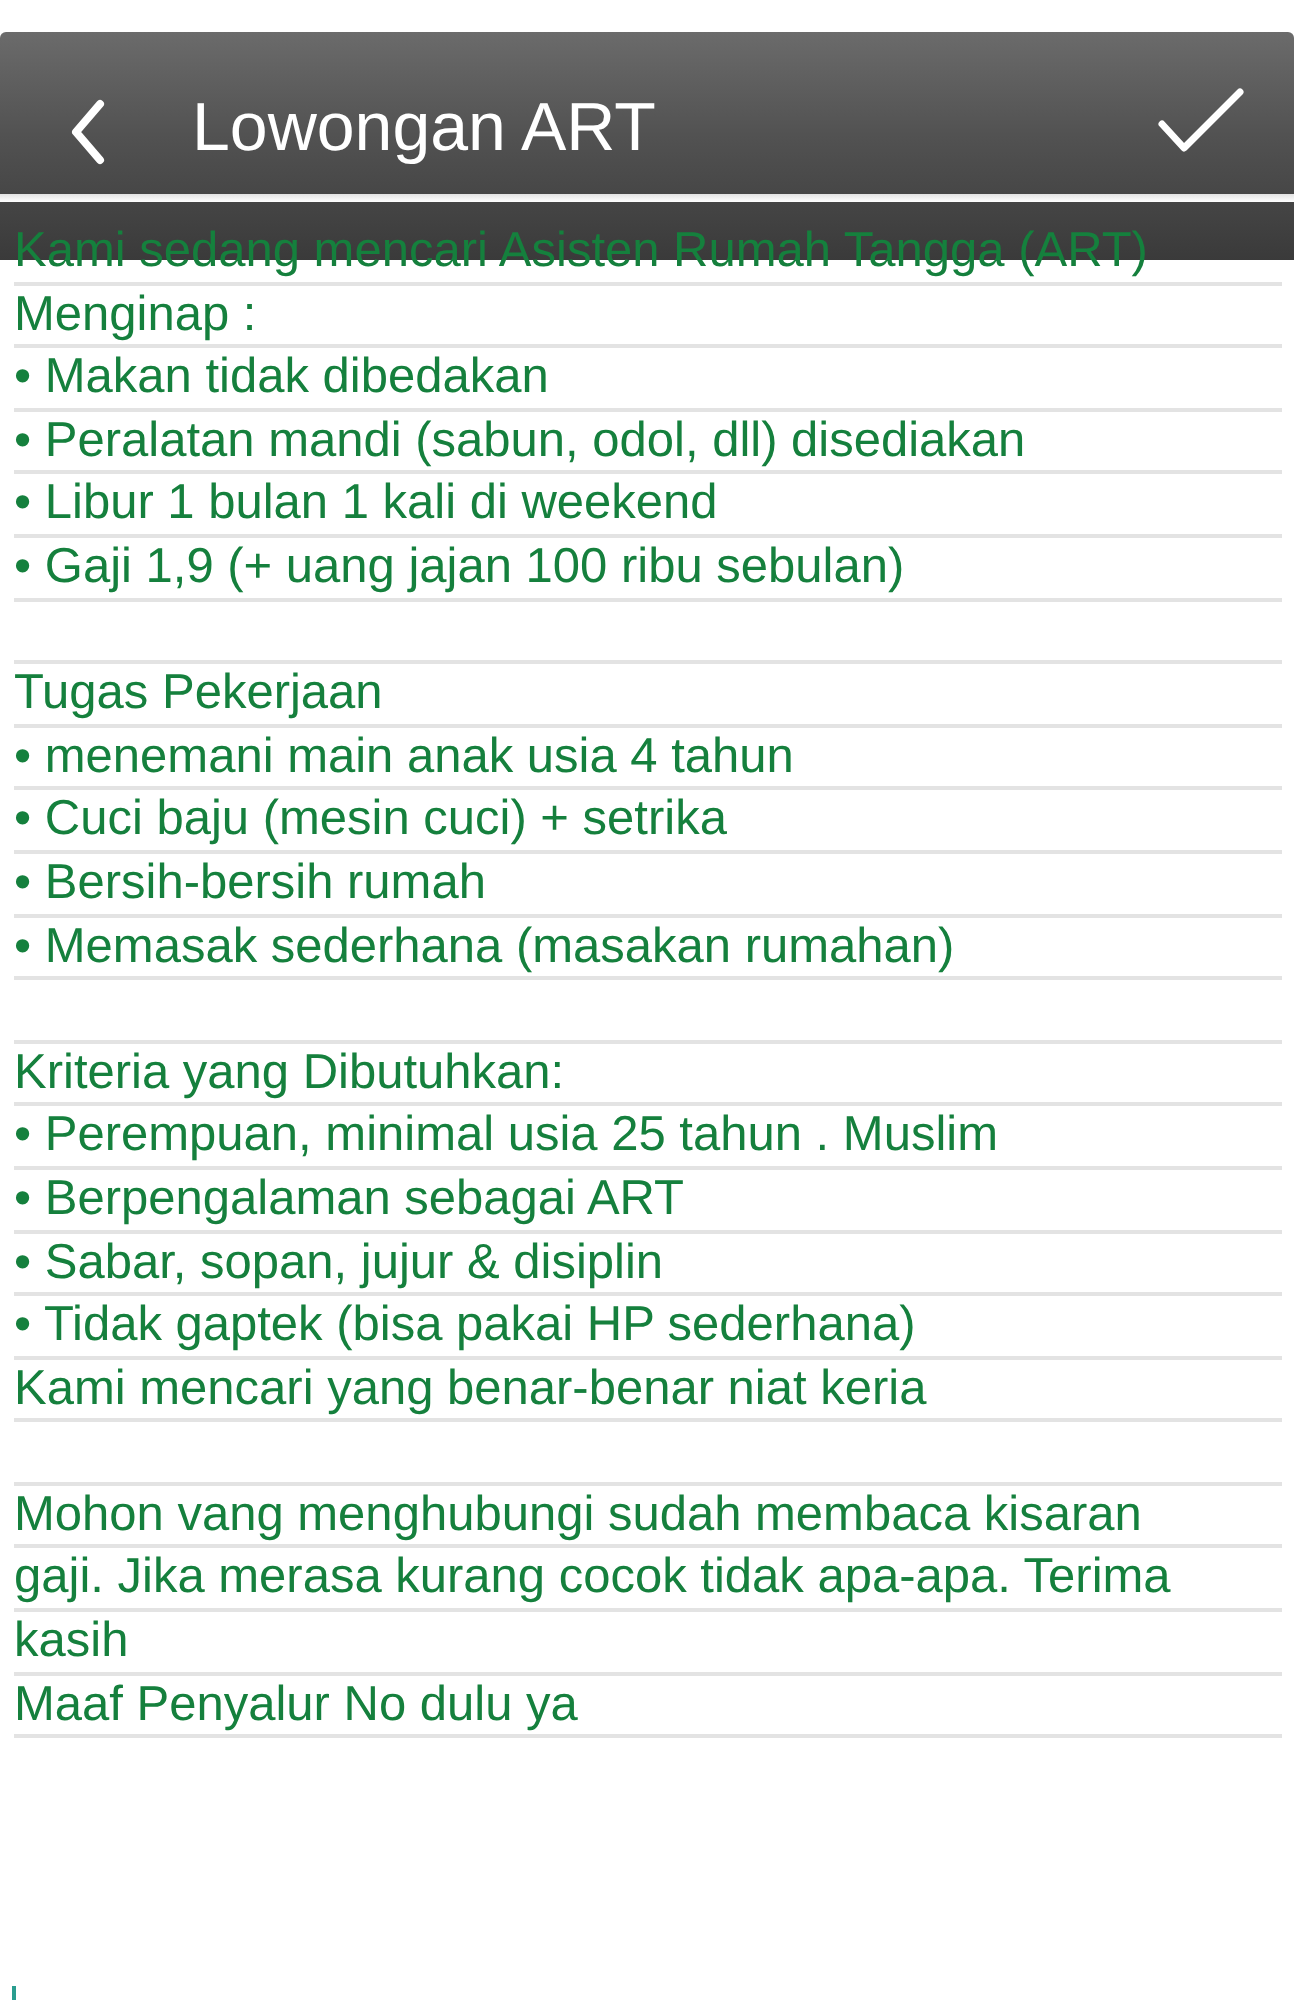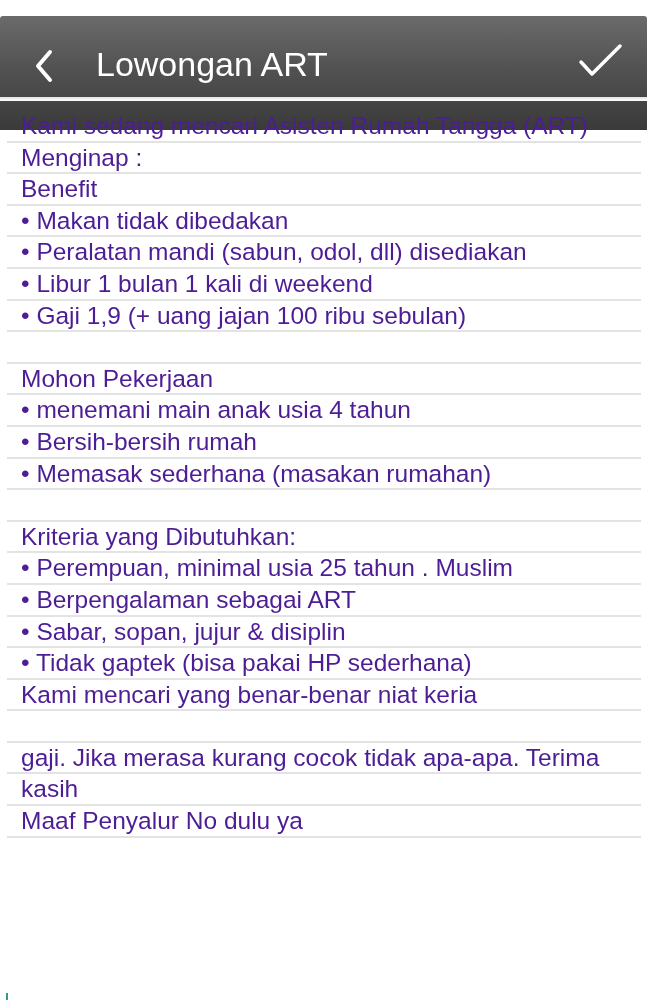--- a/index.html
+++ b/index.html
@@ -5,21 +5,21 @@
   html, body { margin:0; padding:0; }
   body { width:647px; height:1000px; overflow:hidden; background:#ffffff; font-family:"Liberation Sans", sans-serif; }
   .header { position:absolute; left:0; top:16px; width:647px; height:114px;
     background:linear-gradient(#6b6b6b 0%, #525252 45%, #3a3a3a 100%);
     border-radius:3px 3px 0 0; }
   .back { position:absolute; left:26px; top:26px; width:40px; height:46px; cursor:pointer; }
   .title { position:absolute; left:96px; top:26px; font-size:34px; color:#ffffff; line-height:44px; letter-spacing:0px; }
   .check { position:absolute; left:576px; top:22px; width:50px; height:46px; cursor:pointer; }
   .shadow { position:absolute; left:0; top:97px; width:647px; height:4px; background:linear-gradient(#e2e2e2,#ffffff); }
   .note { position:absolute; left:0; top:111px; width:647px; }
-  .row { position:relative; height:31.6px; box-sizing:border-box; padding-left:21px; font-size:24.5px; color:#4c1d95; line-height:30px; white-space:nowrap; }
+  .row { position:relative; height:31.6px; box-sizing:border-box; padding-left:7px; font-size:24.5px; color:#15803d; line-height:30px; white-space:nowrap; }
   .row::after { content:""; position:absolute; left:7px; right:6px; bottom:0; height:2px; background:#e3e3e3; }
   .cursor { position:absolute; left:6px; top:993px; width:2px; height:7px; background:#2a9d8f; }
 </style>
 </head>
 <body>
 
 <div class="header">
   <div class="back">
     <svg width="40" height="46" viewBox="0 0 40 46">
       <polyline points="24,10 12,24 24,38" fill="none" stroke="#ffffff" stroke-width="4" stroke-linecap="round" stroke-linejoin="round"></polyline>
@@ -30,35 +30,36 @@
     <svg width="50" height="46" viewBox="0 0 50 46">
       <polyline points="5,24 16,36 44,8" fill="none" stroke="#ffffff" stroke-width="3.5" stroke-linecap="round" stroke-linejoin="round"></polyline>
     </svg>
   </div>
 </div>
 <div class="shadow"></div>
 
 <div class="note">
   <div class="row">Kami sedang mencari Asisten Rumah Tangga (ART)</div>
   <div class="row">Menginap :</div>
-  <div class="row">Benefit</div>
   <div class="row">• Makan tidak dibedakan</div>
   <div class="row">• Peralatan mandi (sabun, odol, dll) disediakan</div>
   <div class="row">• Libur 1 bulan 1 kali di weekend</div>
   <div class="row">• Gaji 1,9 (+ uang jajan 100 ribu sebulan)</div>
   <div class="row"></div>
-  <div class="row">Mohon Pekerjaan</div>
+  <div class="row">Tugas Pekerjaan</div>
   <div class="row">• menemani main anak usia 4 tahun</div>
+  <div class="row">• Cuci baju (mesin cuci) + setrika</div>
   <div class="row">• Bersih-bersih rumah</div>
   <div class="row">• Memasak sederhana (masakan rumahan)</div>
   <div class="row"></div>
   <div class="row">Kriteria yang Dibutuhkan:</div>
   <div class="row">• Perempuan, minimal usia 25 tahun . Muslim</div>
   <div class="row">• Berpengalaman sebagai ART</div>
   <div class="row">• Sabar, sopan, jujur &amp; disiplin</div>
   <div class="row">• Tidak gaptek (bisa pakai HP sederhana)</div>
   <div class="row">Kami mencari yang benar-benar niat keria</div>
   <div class="row"></div>
+  <div class="row">Mohon vang menghubungi sudah membaca kisaran</div>
   <div class="row">gaji. Jika merasa kurang cocok tidak apa-apa. Terima</div>
   <div class="row">kasih</div>
   <div class="row">Maaf Penyalur No dulu ya</div>
 </div>
 <div class="cursor"></div>
 
 </body></html>

